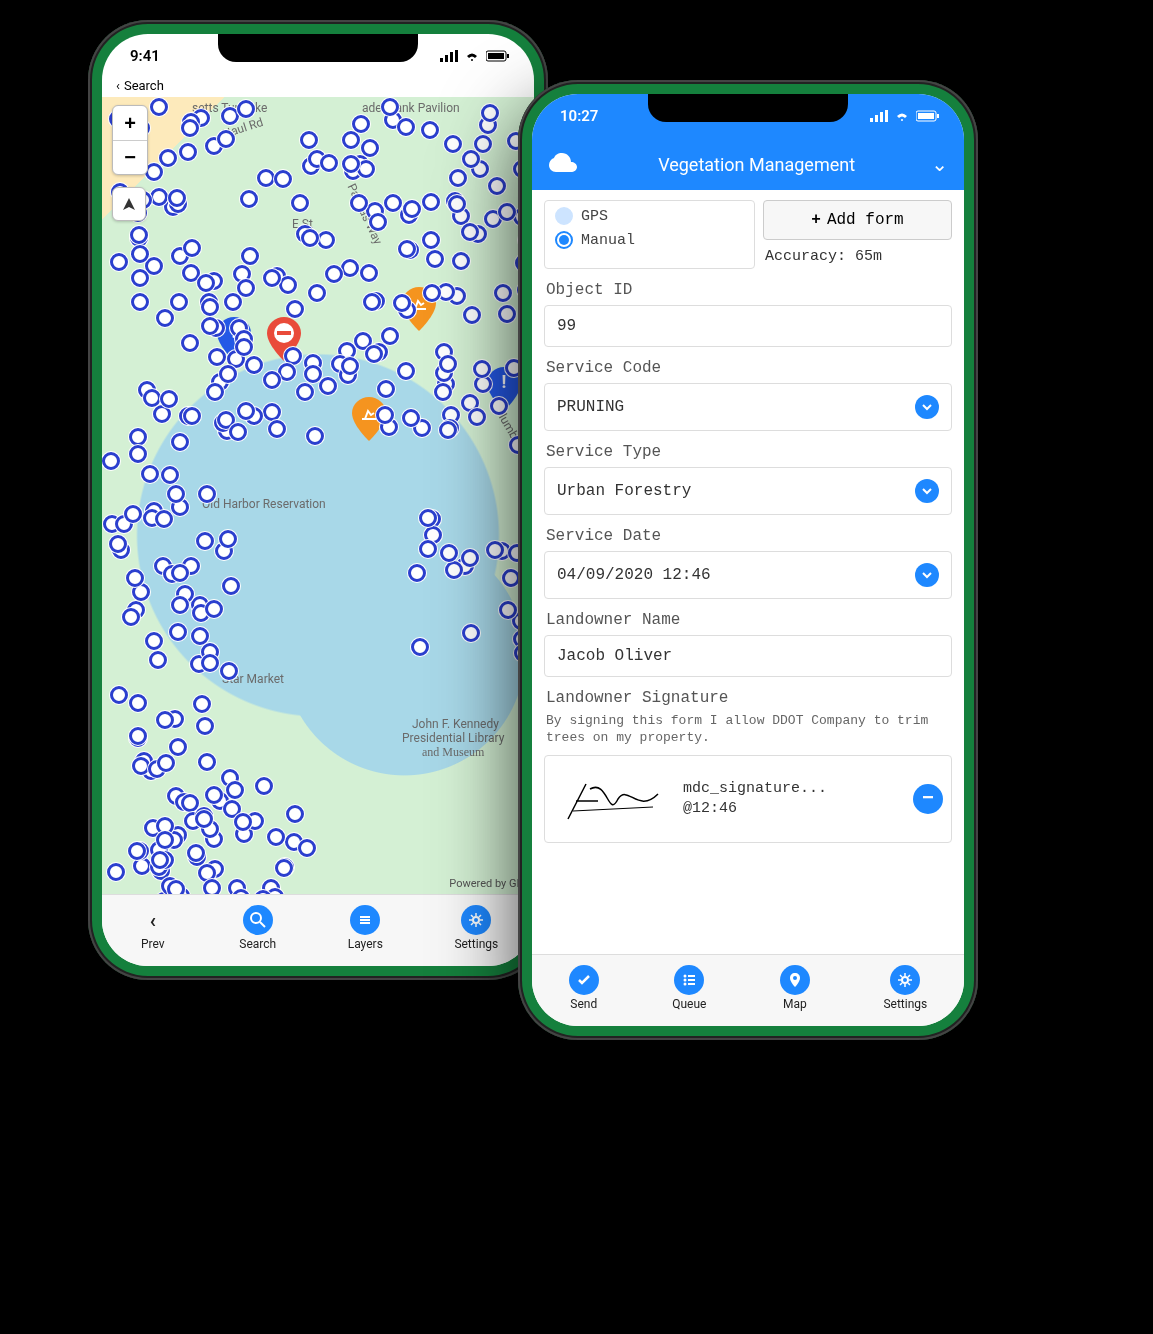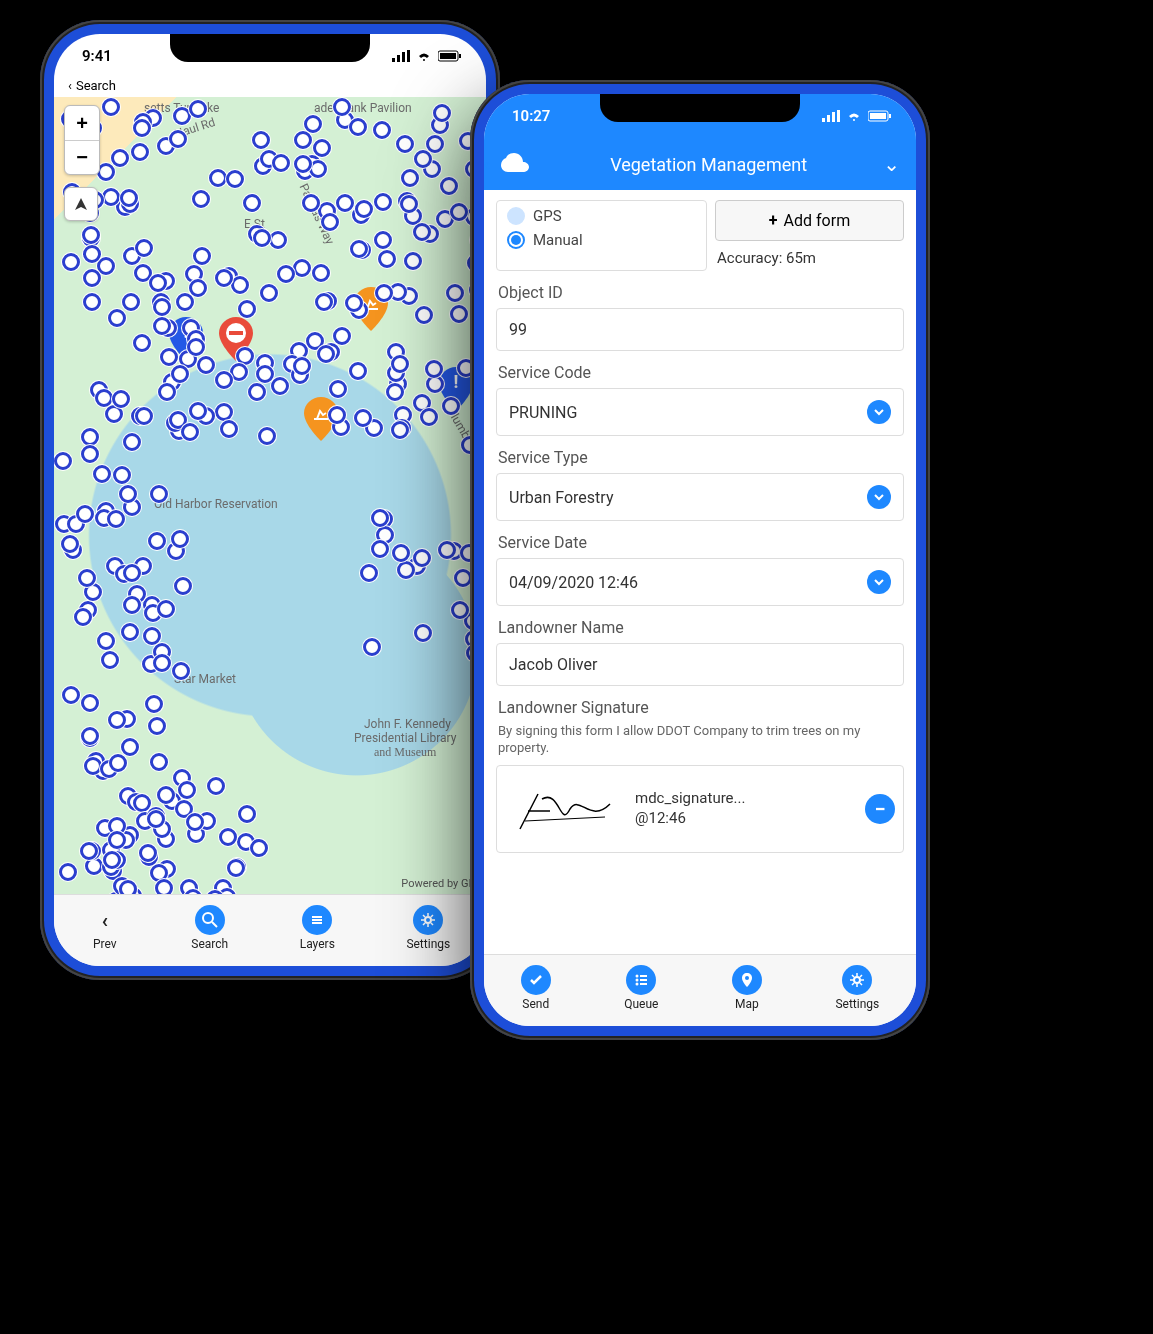--- a/index.html
+++ b/index.html
@@ -11,24 +11,25 @@
     position: relative;
     overflow: hidden;
   }
   .stage { position: relative; width: 100%; height: 100%; }
 
   
   .phone {
     position: absolute;
     width: 460px;
     height: 960px;
-    background: #1d4ed8;
+    background: #15803d;
     border-radius: 60px;
     padding: 14px;
     box-shadow: 0 30px 80px rgba(0,0,0,0.7), inset 0 0 0 2px #444, inset 0 0 0 4px #222;
+    margin-left: 48px;
   }
   .phone.left  { top: 20px; left: 40px;  z-index: 1; }
   .phone.right { top: 80px; left: 470px; z-index: 2; }
   .screen {
     width: 100%; height: 100%;
     background: #fff;
     border-radius: 46px;
     overflow: hidden;
     position: relative;
     display: flex; flex-direction: column;
@@ -140,20 +141,21 @@
     padding:0 16px;
   }
   .form-header .logo { font-weight:700; font-size:14px; display:flex; align-items:center; gap:4px;}
   .form-header .title { font-size:18px; }
   .status-right-bg {
     position:absolute; top:0; left:0; right:0; height:44px; background:#1e88ff;
   }
   .form-body {
     flex:1; overflow-y:auto; padding:10px 12px 0 12px;
     background:#fff;
+    font-family:Liberation Mono, monospace;
   }
   .row2 { display:flex; gap:8px; margin-bottom:6px;}
   .radio-box {
     flex:1; border:1px solid #ddd; border-radius:4px; padding:6px 10px;
     display:flex; flex-direction:column; gap:6px;
   }
   .radio-opt { display:flex; align-items:center; gap:8px; font-size:15px; color:#444;}
   .radio-dot {
     width:18px; height:18px; border-radius:50%; border:2px solid #bbb;
     display:inline-flex; align-items:center; justify-content:center;

